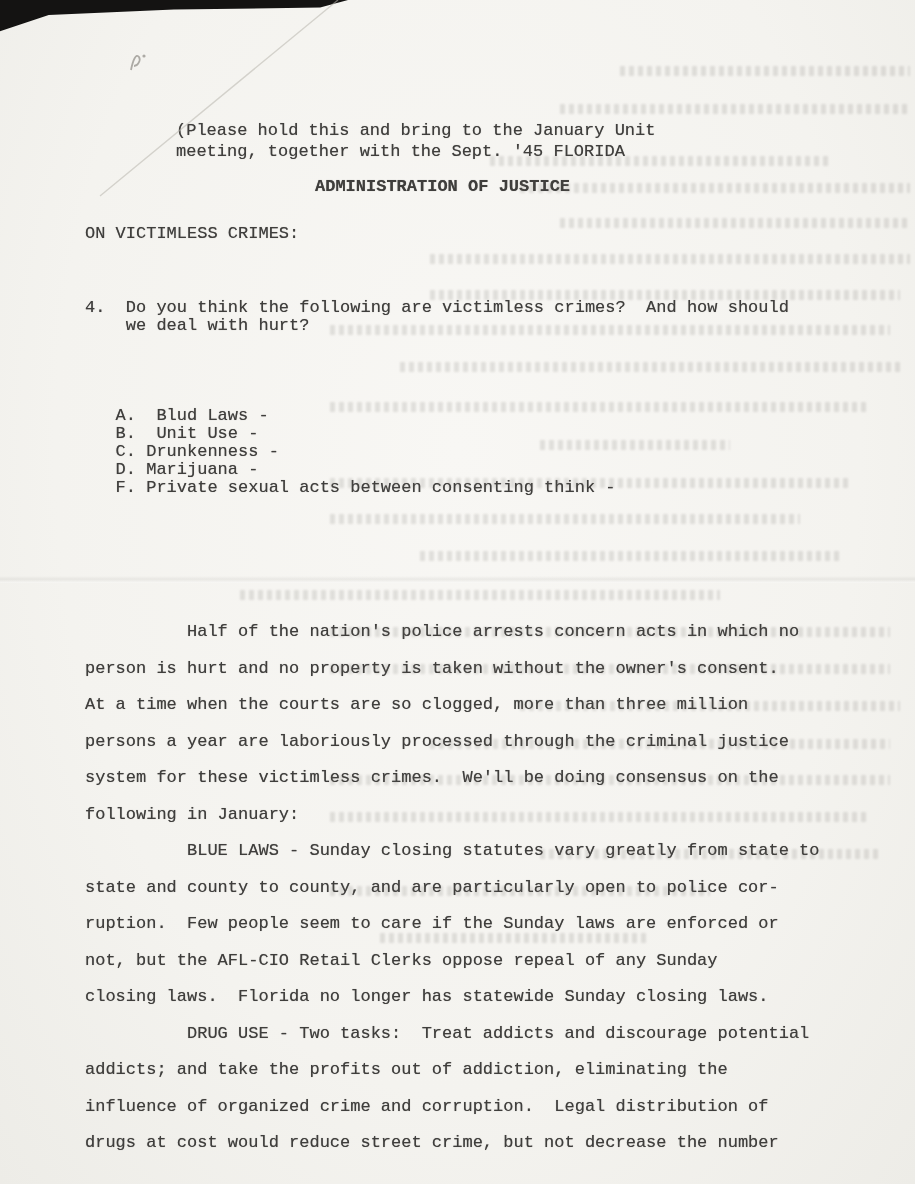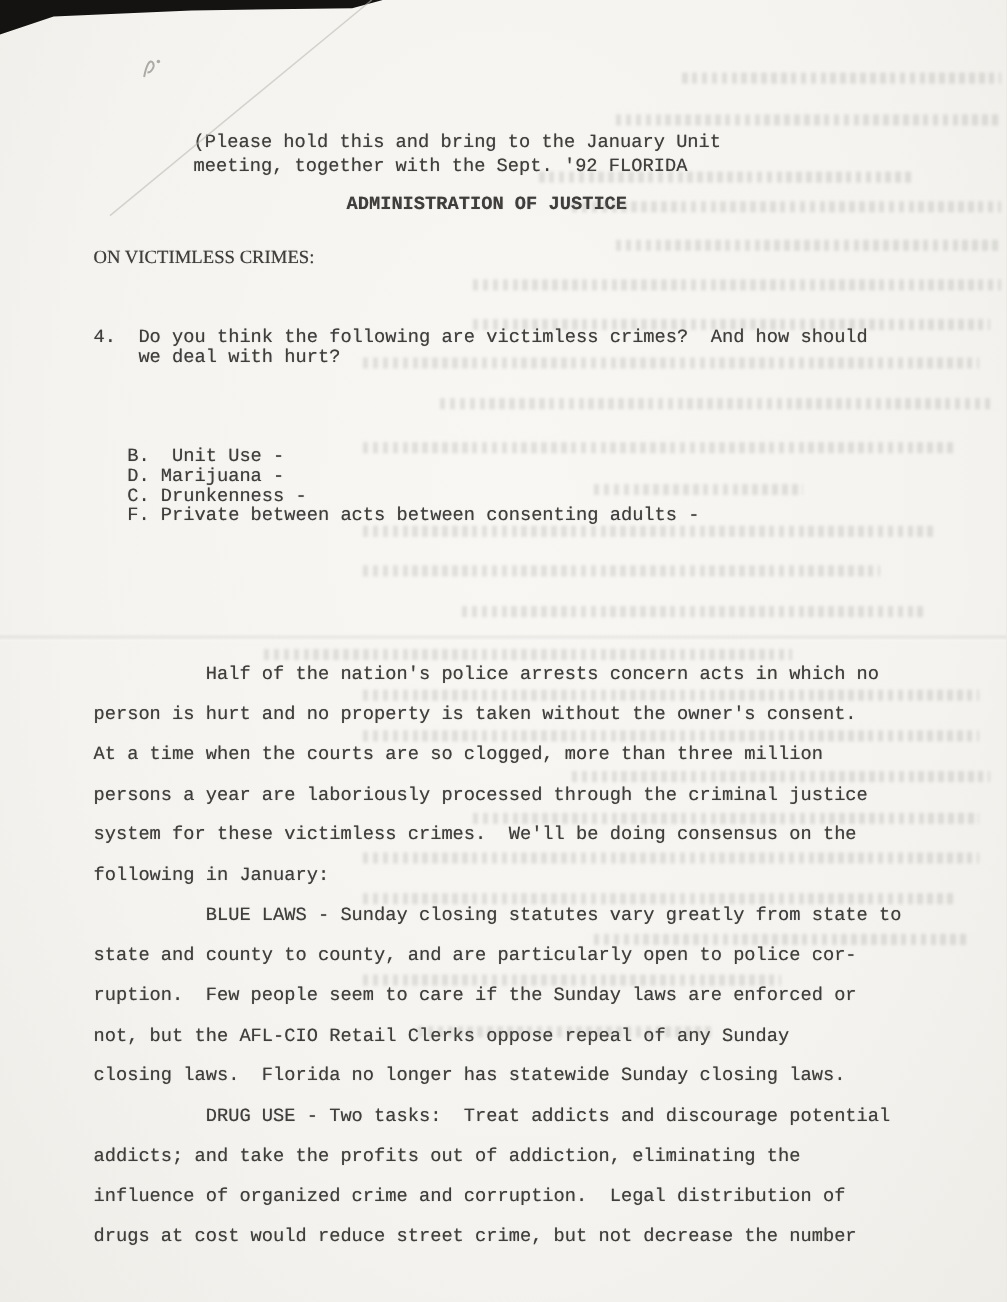--- a/index.html
+++ b/index.html
@@ -68,21 +68,21 @@
                 rgba(120,118,112,0.10) 45%, rgba(255,255,255,0.35) 100%);
   }
 
   .overlay-svg { position: absolute; inset: 0; }
 
   .ln, .title, .heading { line-height: inherit; }
   .block { margin-left: 85px; }
 
   .note   { margin: 57px 0 0 176px; line-height: 21px; }
   .title  { margin: 14px 0 0 315px; line-height: 21px; font-weight: bold; }
-  .heading{ margin-top: 27px; line-height: 19px; font-family: Liberation Serif, serif; }
+  .heading{ margin-top: 27px; line-height: 19px; }
   .question { line-height: 18.5px; }
   .list   { margin-top: 17px; line-height: 18px; }
   .bodytext { margin-top: 8px; line-height: 36.5px; }
 
   .page, .page div {
     text-shadow: 0 0 0.7px rgba(63,62,60,0.65);
   }
   .corner-wedge, .bleed, .fold { text-shadow: none; }
 </style>
 </head>
@@ -97,31 +97,31 @@
   <svg class="overlay-svg" width="915" height="1184" viewBox="0 0 915 1184">
     <line x1="338" y1="0" x2="100" y2="196" stroke="#b9b6ae" stroke-width="1.4" opacity="0.55"></line>
     <g opacity="0.7">
       <path d="M131 70 C 133 60, 136 53, 139 57 C 141 60, 138 66, 134 66" stroke="#8f8c86" stroke-width="1.8" fill="none"></path>
       <circle cx="144" cy="56" r="1.6" fill="#8f8c86"></circle>
     </g>
   </svg>
 
   <div class="note">
     
-  <div class="ln">(Please hold this and bring to the January Unit</div><div class="ln">meeting, together with the Sept. '92 FLORIDA</div></div>
+  <div class="ln">(Please hold this and bring to the January Unit</div><div class="ln">meeting, together with the Sept. '45 FLORIDA</div></div>
 
   <div class="title">ADMINISTRATION OF JUSTICE</div>
 
   <div class="heading block">ON VICTIMLESS CRIMES:</div>
 
   <div class="question block">
     
   <div class="ln">4.  Do you think the following are victimless crimes?  And how should</div><div class="ln">    we deal with hurt?</div></div>
 
   <div class="list block">
     
-  <div class="ln">   B.  Unit Use -</div><div class="ln">   D. Marijuana -</div><div class="ln">   C. Drunkenness -</div><div class="ln">   F. Private between acts between consenting adults -</div></div>
+  <div class="ln">   A.  Blud Laws -</div><div class="ln">   B.  Unit Use -</div><div class="ln">   C. Drunkenness -</div><div class="ln">   D. Marijuana -</div><div class="ln">   F. Private sexual acts between consenting think -</div></div>
 
   <div class="bodytext block">
     
   <div class="ln">          Half of the nation's police arrests concern acts in which no</div><div class="ln">person is hurt and no property is taken without the owner's consent.</div><div class="ln">At a time when the courts are so clogged, more than three million</div><div class="ln">persons a year are laboriously processed through the criminal justice</div><div class="ln">system for these victimless crimes.  We'll be doing consensus on the</div><div class="ln">following in January:</div><div class="ln">          BLUE LAWS - Sunday closing statutes vary greatly from state to</div><div class="ln">state and county to county, and are particularly open to police cor-</div><div class="ln">ruption.  Few people seem to care if the Sunday laws are enforced or</div><div class="ln">not, but the AFL-CIO Retail Clerks oppose repeal of any Sunday</div><div class="ln">closing laws.  Florida no longer has statewide Sunday closing laws.</div><div class="ln">          DRUG USE - Two tasks:  Treat addicts and discourage potential</div><div class="ln">addicts; and take the profits out of addiction, eliminating the</div><div class="ln">influence of organized crime and corruption.  Legal distribution of</div><div class="ln">drugs at cost would reduce street crime, but not decrease the number</div></div>
 
 </div>
 
 </body></html>

